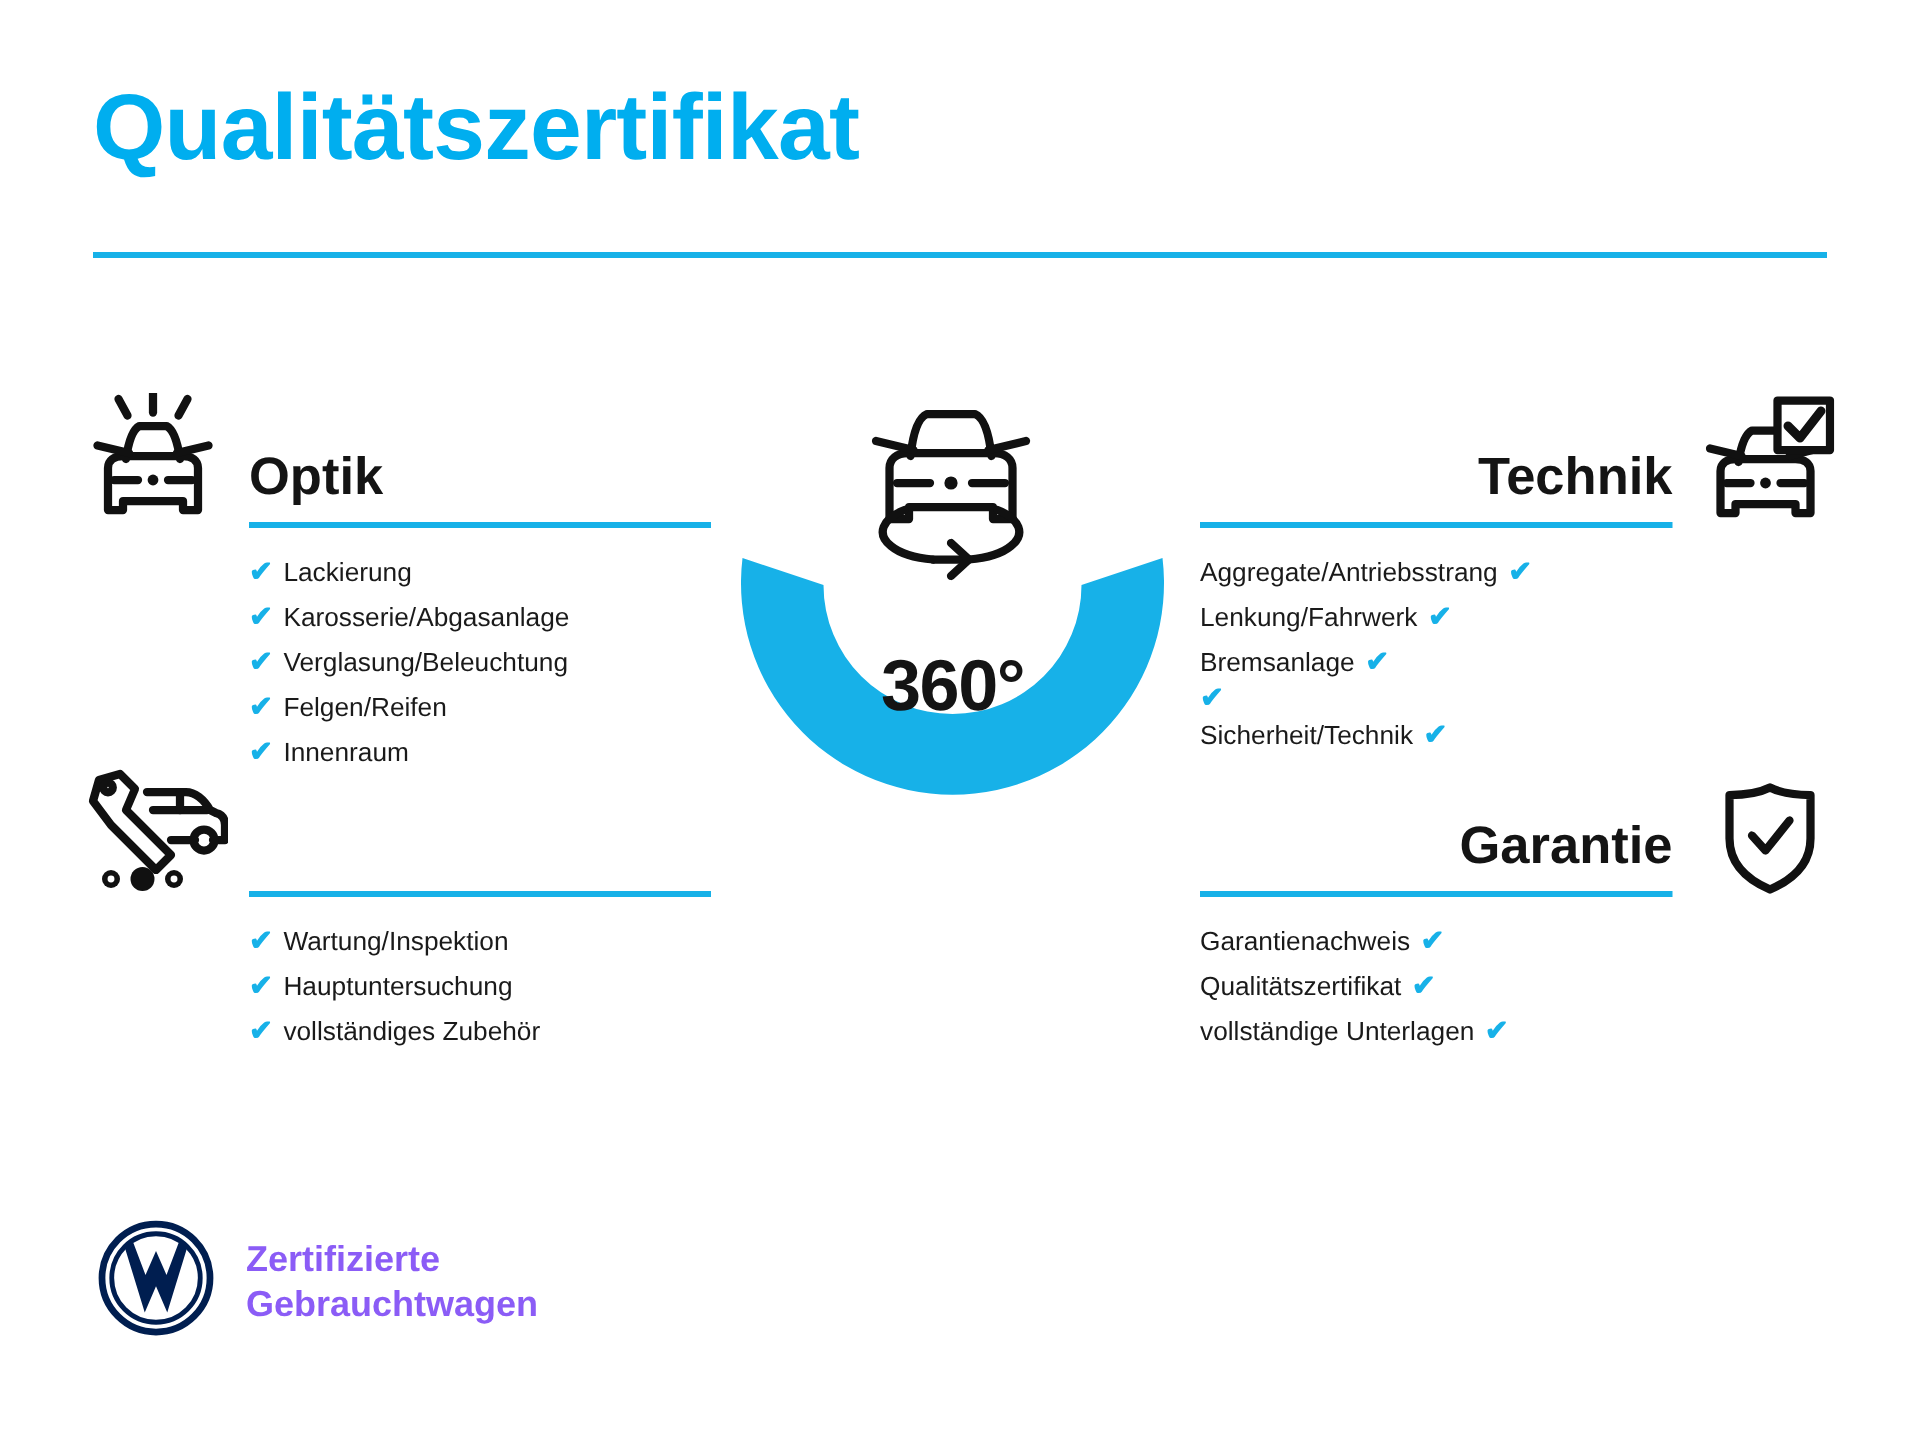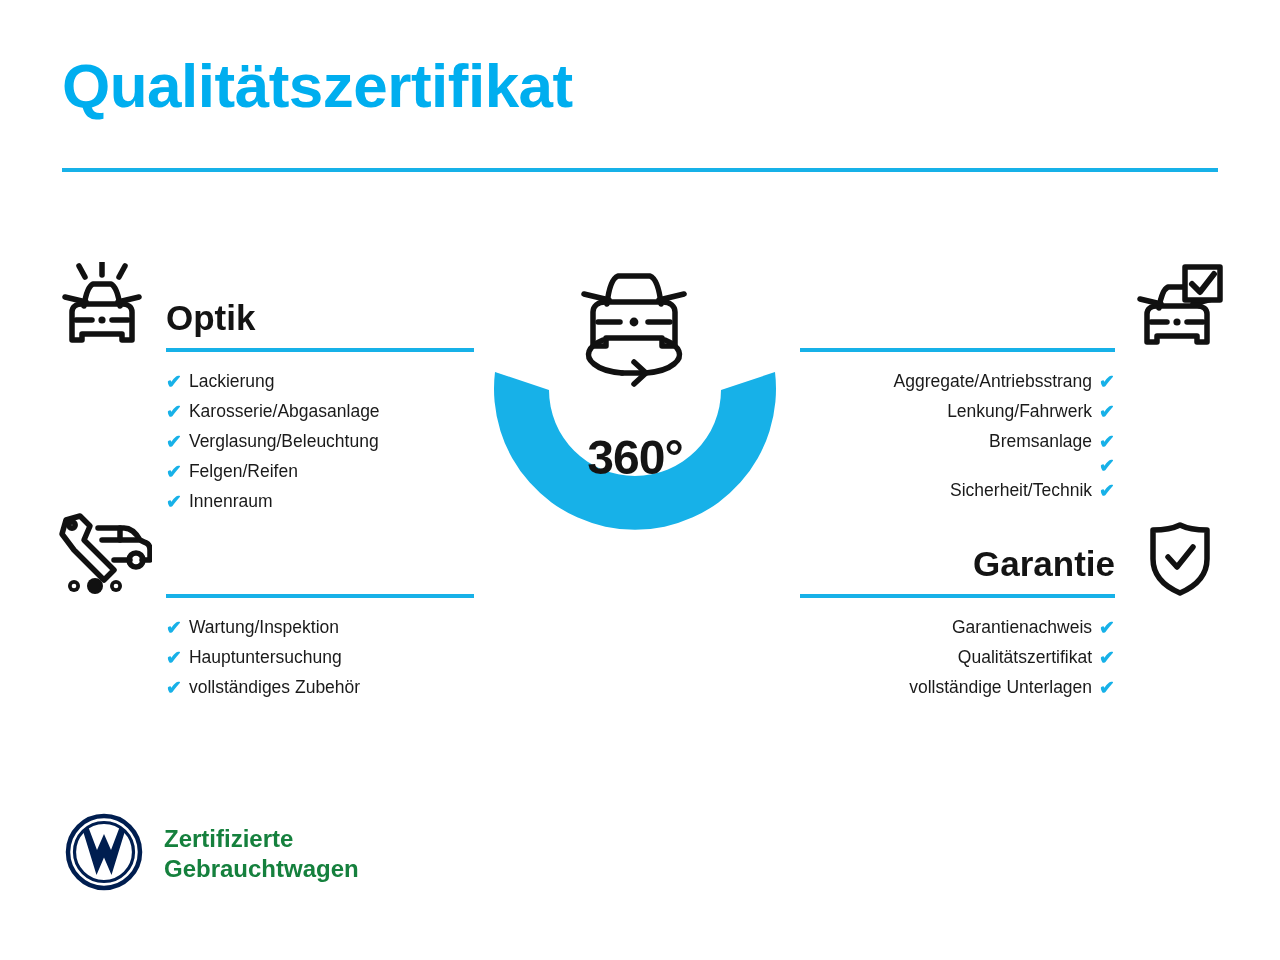--- a/index.html
+++ b/index.html
@@ -82,21 +82,21 @@
     line-height: 1;
     display: inline-block;
   }
 
   
   .block.left .block-title { text-align: left; }
   .block.left .block-list li { justify-content: flex-start; }
 
   
   .block.right .block-title { text-align: right; }
-  .block.right .block-list li { justify-content: flex-end; }
+  .block.right .block-list li { }
 
   
   #block-optik   { left: 166px; top: 300px;  width: 308px; }
   #block-wartung { left: 166px; top: 546px;  width: 308px; }
   #block-technik { left: 800px; top: 300px;  width: 315px; }
   #block-garantie{ left: 800px; top: 546px;  width: 315px; }
 
   
   .cat-icon { position: absolute; }
   #icon-optik    { left: 62px;   top: 262px; }
@@ -129,21 +129,21 @@
     left: 64px;
     top: 812px;
     display: flex;
     align-items: center;
     gap: 20px;
   }
   #footer-logo-text {
     font-size: 24px;
     font-weight: 700;
     line-height: 30px;
-    color: #15803d;
+    color: #8b5cf6;
     white-space: pre-line;
   }
 </style>
 </head>
 <body>
 
 <div id="page-title">Qualitätszertifikat</div>
 <div id="header-rule"></div>
 
 <div class="cat-icon" id="icon-optik">
@@ -300,20 +300,21 @@
       </li>
     <li>
         <span class="tick">✔</span>
         <span>vollständiges Zubehör</span>
       </li>
   </ul>
 </div>
 
 <div class="block right" id="block-technik">
   <div class="block-head">
+    <div class="block-title">Technik</div>
     <div class="block-rule"></div>
   </div>
   <ul class="block-list">
     <li>
         <span>Aggregate/Antriebsstrang</span>
         <span class="tick">✔</span>
       </li>
     <li>
         <span>Lenkung/Fahrwerk</span>
         <span class="tick">✔</span>

